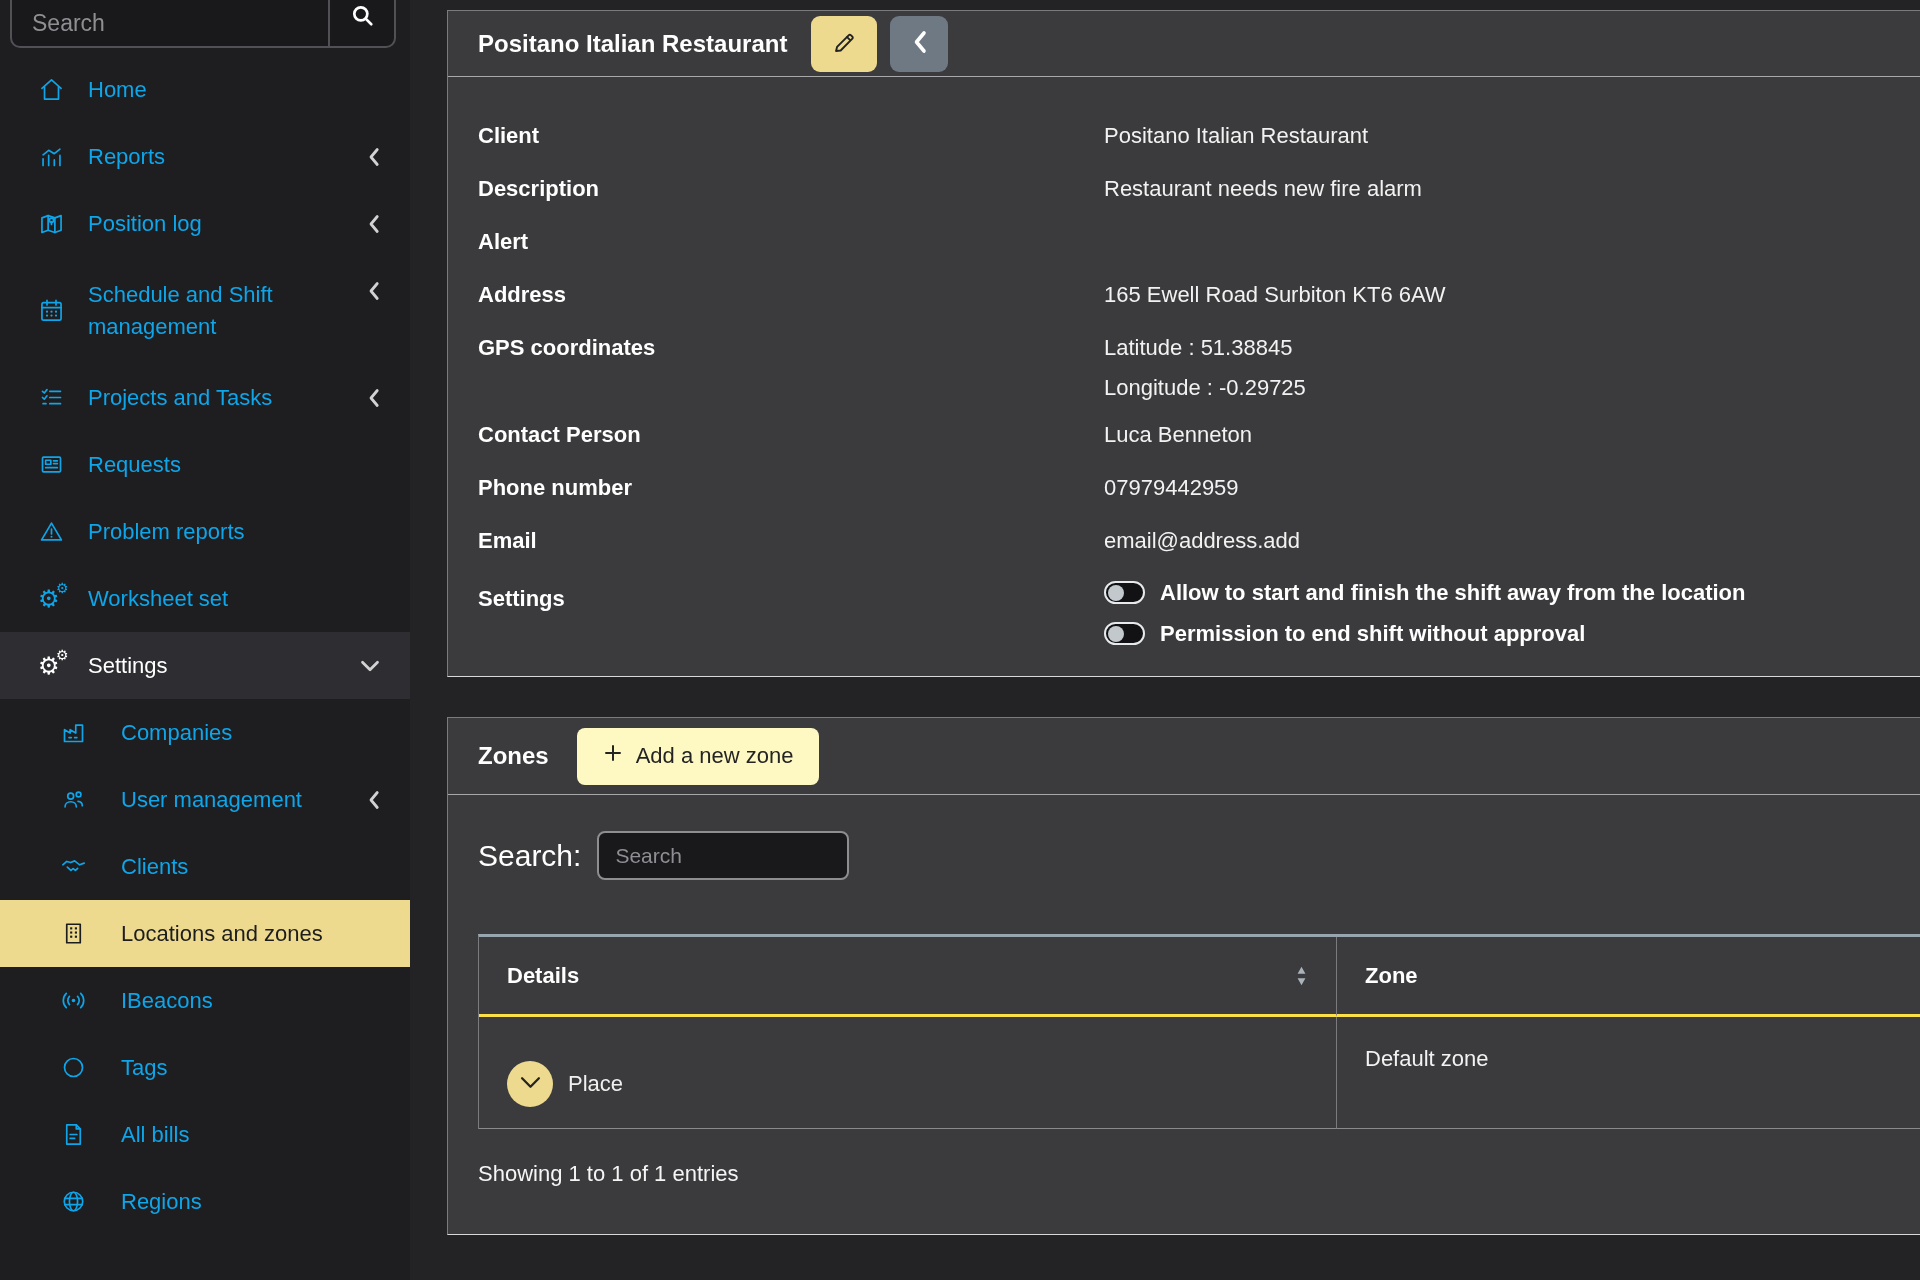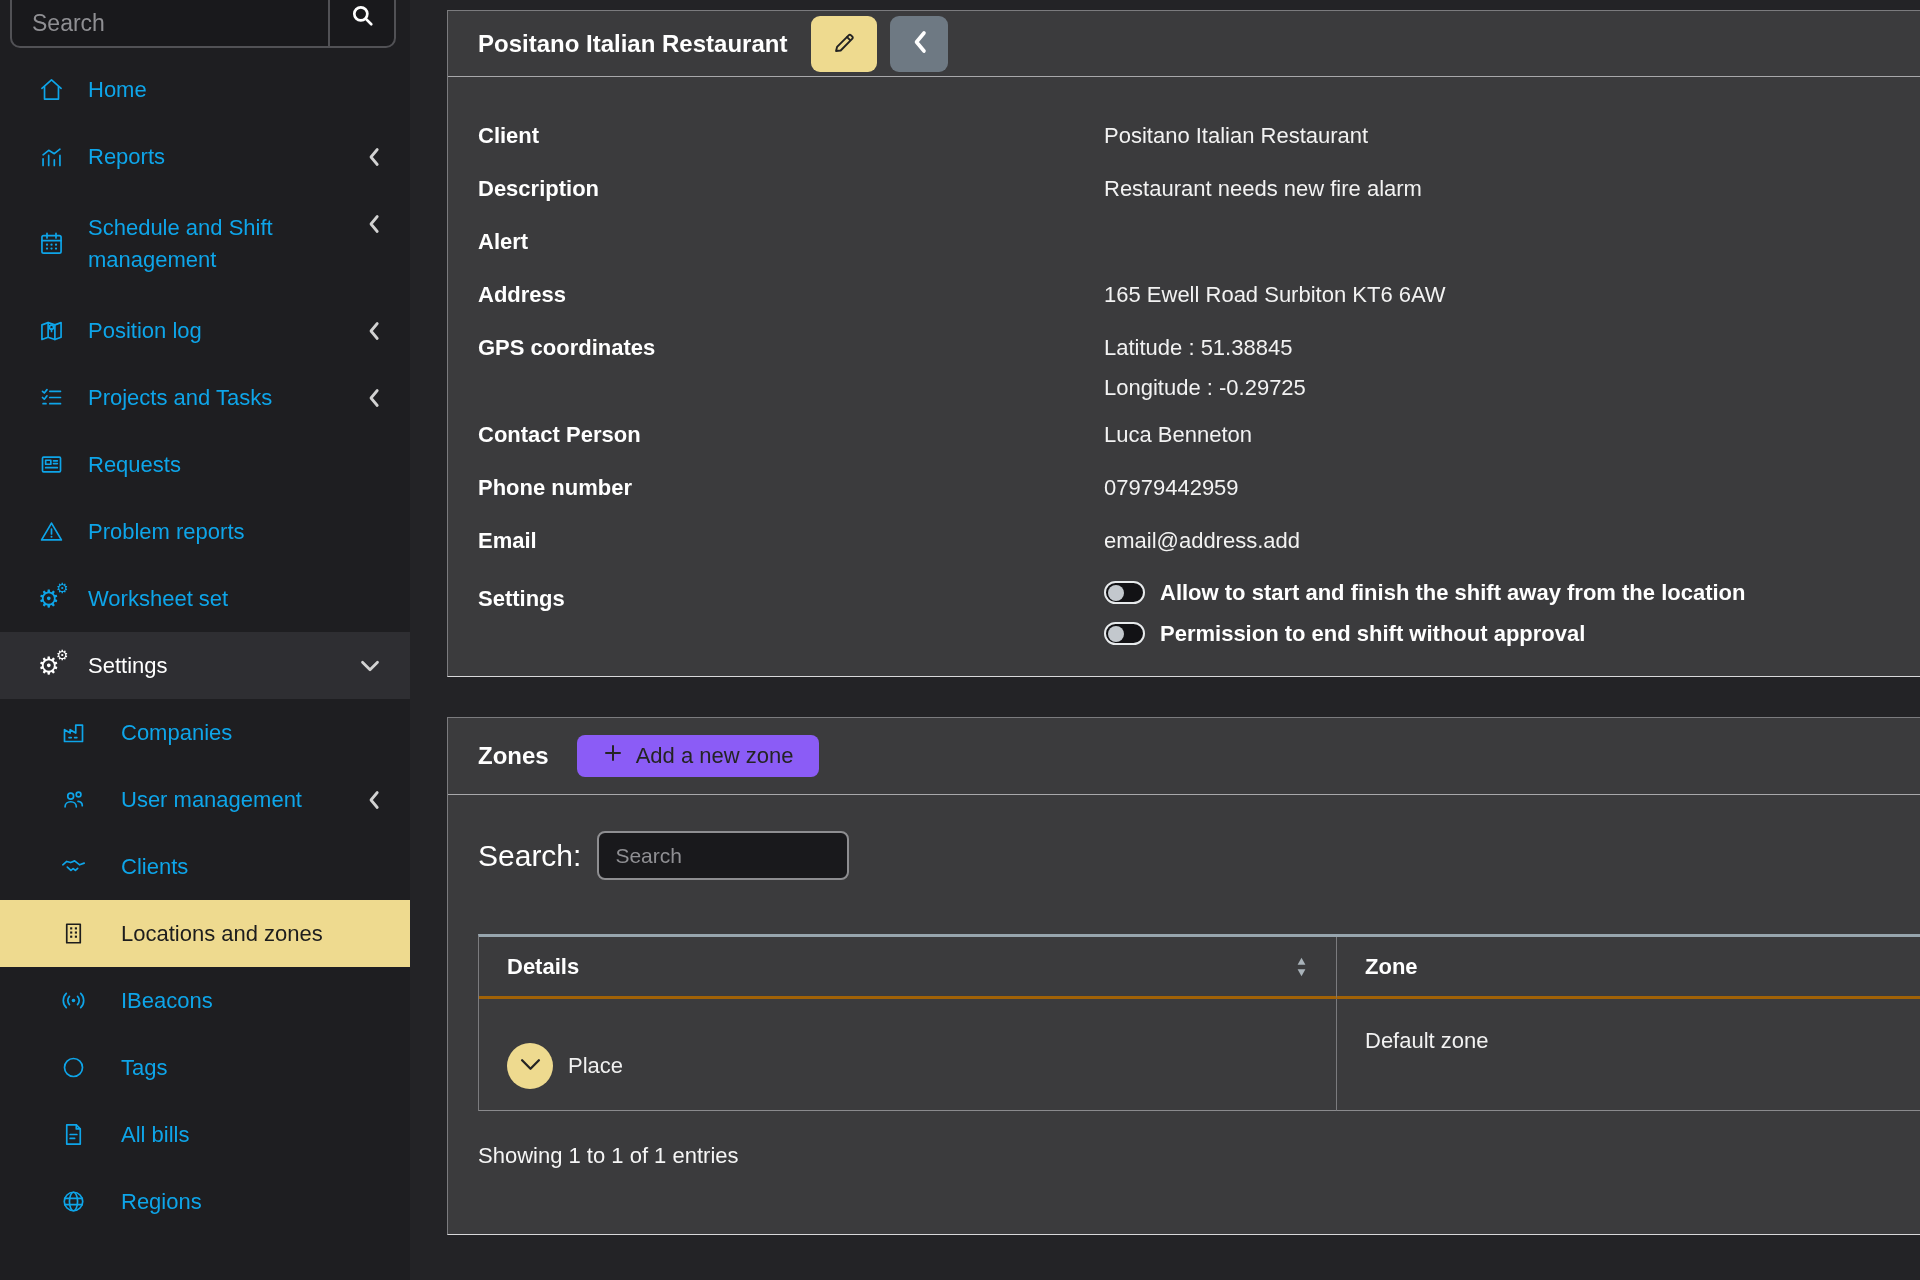--- a/index.html
+++ b/index.html
@@ -93,42 +93,42 @@
     width:41px; min-width:41px; height:23px; border-radius:13px;
     background:#121215; border:2px solid #e7eaec; position:relative; cursor:pointer;
   }
   .toggle::after {
     content:""; position:absolute; left:2px; top:1.5px;
     width:16px; height:16px; border-radius:50%; background:#c3c8cd;
   }
 
   
   .add-zone-btn {
-    margin-left:28px; height:42px; padding:4px 26px; border:none; border-radius:8px;
-    background:#8b5cf6; color:#242424; font-size:22px; font-family:inherit;
+    margin-left:28px; height:57px; padding:4px 26px; border:none; border-radius:8px;
+    background:#fef9c3; color:#242424; font-size:22px; font-family:inherit;
     display:flex; align-items:center; gap:13px; cursor:pointer;
   }
   .add-zone-btn svg { width:20px; height:20px; fill:none; stroke:#242424; stroke-width:2; stroke-linecap:round; }
   .zones-body { padding:36px 30px 0 30px; }
   .search-row { display:flex; align-items:center; gap:16px; margin-bottom:54px; }
   .search-row label { font-size:30px; color:#ffffff; }
   .zone-search {
     width:252px; height:49px; background:#19191c; border:2px solid #8e8e91;
     border-radius:8px; color:#d8d8d8; padding:0 16px; font-size:21px; outline:none;
     font-family:inherit;
   }
   .zone-search::placeholder { color:#8f8f93; }
 
   .ztable { width:2200px; border-left:1px solid #7b7b7e; border-top:3px solid #97a5ae; }
   .zrow { display:grid; grid-template-columns:858px 1342px; }
   .zcell { padding:0 28px; border-right:1px solid #7b7b7e; }
   .zrow.head .zcell {
-    height:62px; display:flex; align-items:center;
+    height:80px; display:flex; align-items:center;
     font-weight:700; font-size:22px; color:#ffffff;
-    border-bottom:3px solid #a16207;
+    border-bottom:3px solid #fde047;
   }
   .zrow.body .zcell { height:112px; padding-top:30px; border-bottom:1px solid #8a8a8d; font-size:22px; }
   .sort-icon { margin-left:auto; display:flex; }
   .sort-icon svg { width:13px; height:22px; fill:#a9b3ba; }
   .place-cell { display:flex; align-items:center; gap:15px; padding-top:22px !important; }
   .chevcircle {
     width:46px; height:46px; min-width:46px; border-radius:50%;
     background:#eeda8f; border:none; display:flex; align-items:center; justify-content:center;
     cursor:pointer;
   }
@@ -168,20 +168,37 @@
 
 
       <div class="nav-item">
         <span class="nav-icon">
           <svg viewBox="0 0 24 24">
               <path d="M4.5 20v-6M9.5 20v-9M14.5 20v-5M19.5 20v-9"></path>
               <path d="M4.5 10.5 9.5 6.5l5 3 5-4"></path>
             </svg>
         </span>
         <span class="nav-label">Reports</span>
+        <span class="chev">
+            <svg viewBox="0 0 10 16">
+              <path d="M8 2 3 8l5 6"></path>
+            </svg>
+          </span>
+      </div>
+
+      <div class="nav-item">
+        <span class="nav-icon">
+          <svg viewBox="0 0 24 24">
+              <path d="M3.5 7 9 5l6 2 5.5-2v13L15 20 9 18l-5.5 2z"></path>
+              <path d="M9 5v13M15 7v13"></path>
+              <circle cx="12" cy="9" r="1.8"></circle>
+              <path d="M12 10.8v2"></path>
+            </svg>
+        </span>
+        <span class="nav-label">Position log</span>
         <span class="chev">
             <svg viewBox="0 0 10 16">
               <path d="M8 2 3 8l5 6"></path>
             </svg>
           </span>
       </div>
 
       <div class="nav-item multiline">
         <span class="nav-icon">
           <svg viewBox="0 0 24 24">
@@ -191,37 +208,20 @@
                 <circle cx="8" cy="13" r="1"></circle>
                 <circle cx="12" cy="13" r="1"></circle>
                 <circle cx="16" cy="13" r="1"></circle>
                 <circle cx="8" cy="16.5" r="1"></circle>
                 <circle cx="12" cy="16.5" r="1"></circle>
                 <circle cx="16" cy="16.5" r="1"></circle>
               </g>
             </svg>
         </span>
         <span class="nav-label">Schedule and Shift management</span>
-        <span class="chev">
-            <svg viewBox="0 0 10 16">
-              <path d="M8 2 3 8l5 6"></path>
-            </svg>
-          </span>
-      </div>
-
-      <div class="nav-item">
-        <span class="nav-icon">
-          <svg viewBox="0 0 24 24">
-              <path d="M3.5 7 9 5l6 2 5.5-2v13L15 20 9 18l-5.5 2z"></path>
-              <path d="M9 5v13M15 7v13"></path>
-              <circle cx="12" cy="9" r="1.8"></circle>
-              <path d="M12 10.8v2"></path>
-            </svg>
-        </span>
-        <span class="nav-label">Position log</span>
         <span class="chev">
             <svg viewBox="0 0 10 16">
               <path d="M8 2 3 8l5 6"></path>
             </svg>
           </span>
       </div>
 
       <div class="nav-item">
         <span class="nav-icon">
           <svg viewBox="0 0 24 24">

